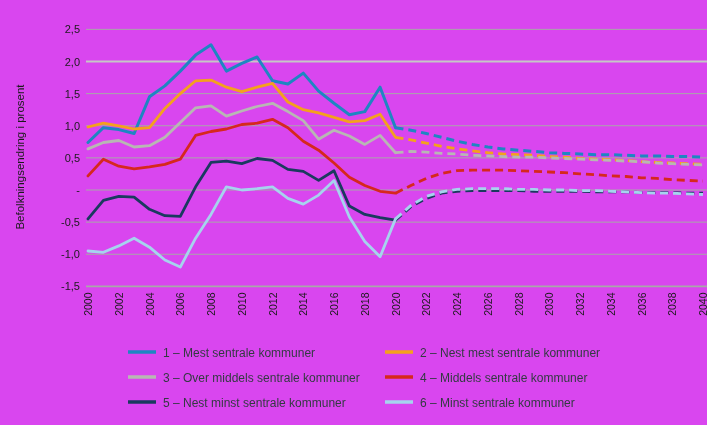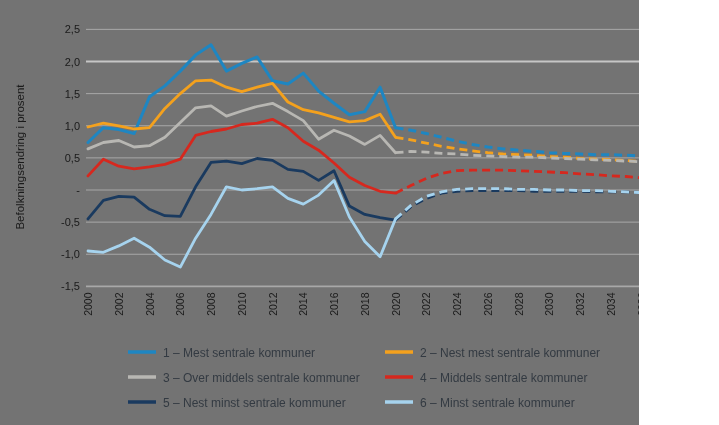--- a/index.html
+++ b/index.html
@@ -1,19 +1,19 @@
 <!DOCTYPE html>
 <html><head>
 <meta charset="utf-8">
 <style>
   html,body{margin:0;padding:0;background:#fff;}
   .canvas{
     position:relative;
-    width:639px;height:425px;
-    background:#737373;
+    width:707px;height:425px;
+    background:#d946ef;
     font-family:"Liberation Sans", sans-serif;
     overflow:hidden;
   }
   svg{position:absolute;left:0;top:0;}
   text{font-family:"Liberation Sans", sans-serif;}
   .ytick{font-size:11px;fill:#1a1a1a;}
   .xtick{font-size:10.5px;fill:#1a1a1a;}
   .ytitle{font-size:11.5px;fill:#1a1a1a;}
   .legend-label{font-size:12px;fill:#333a42;}
 </style>

